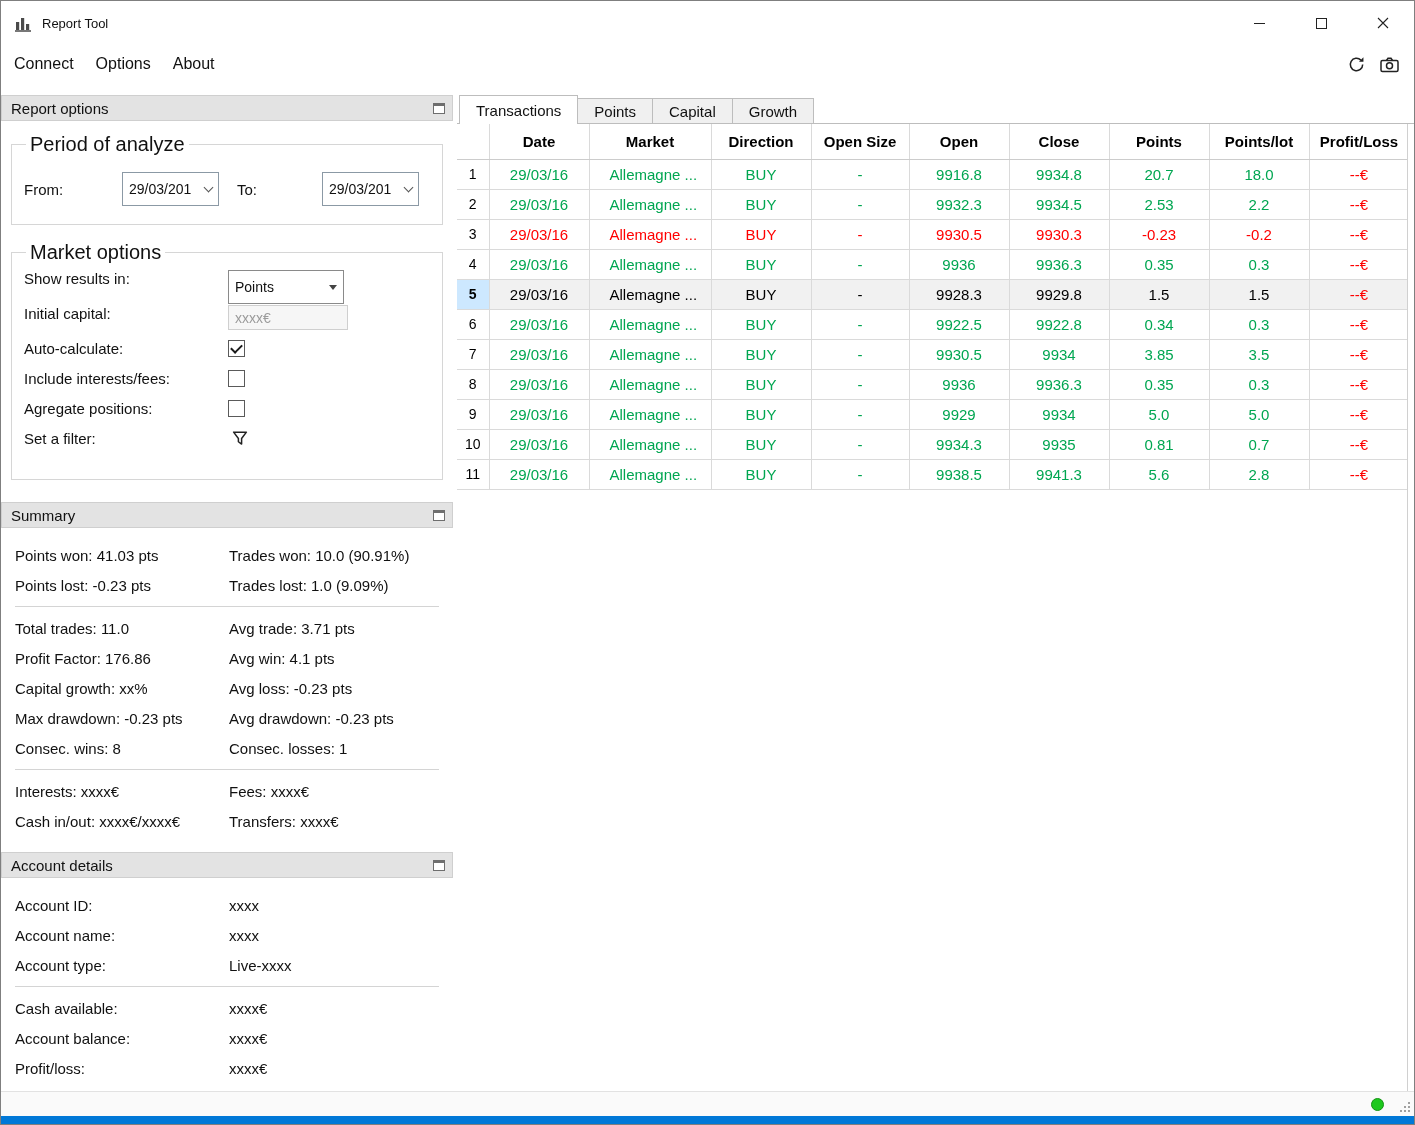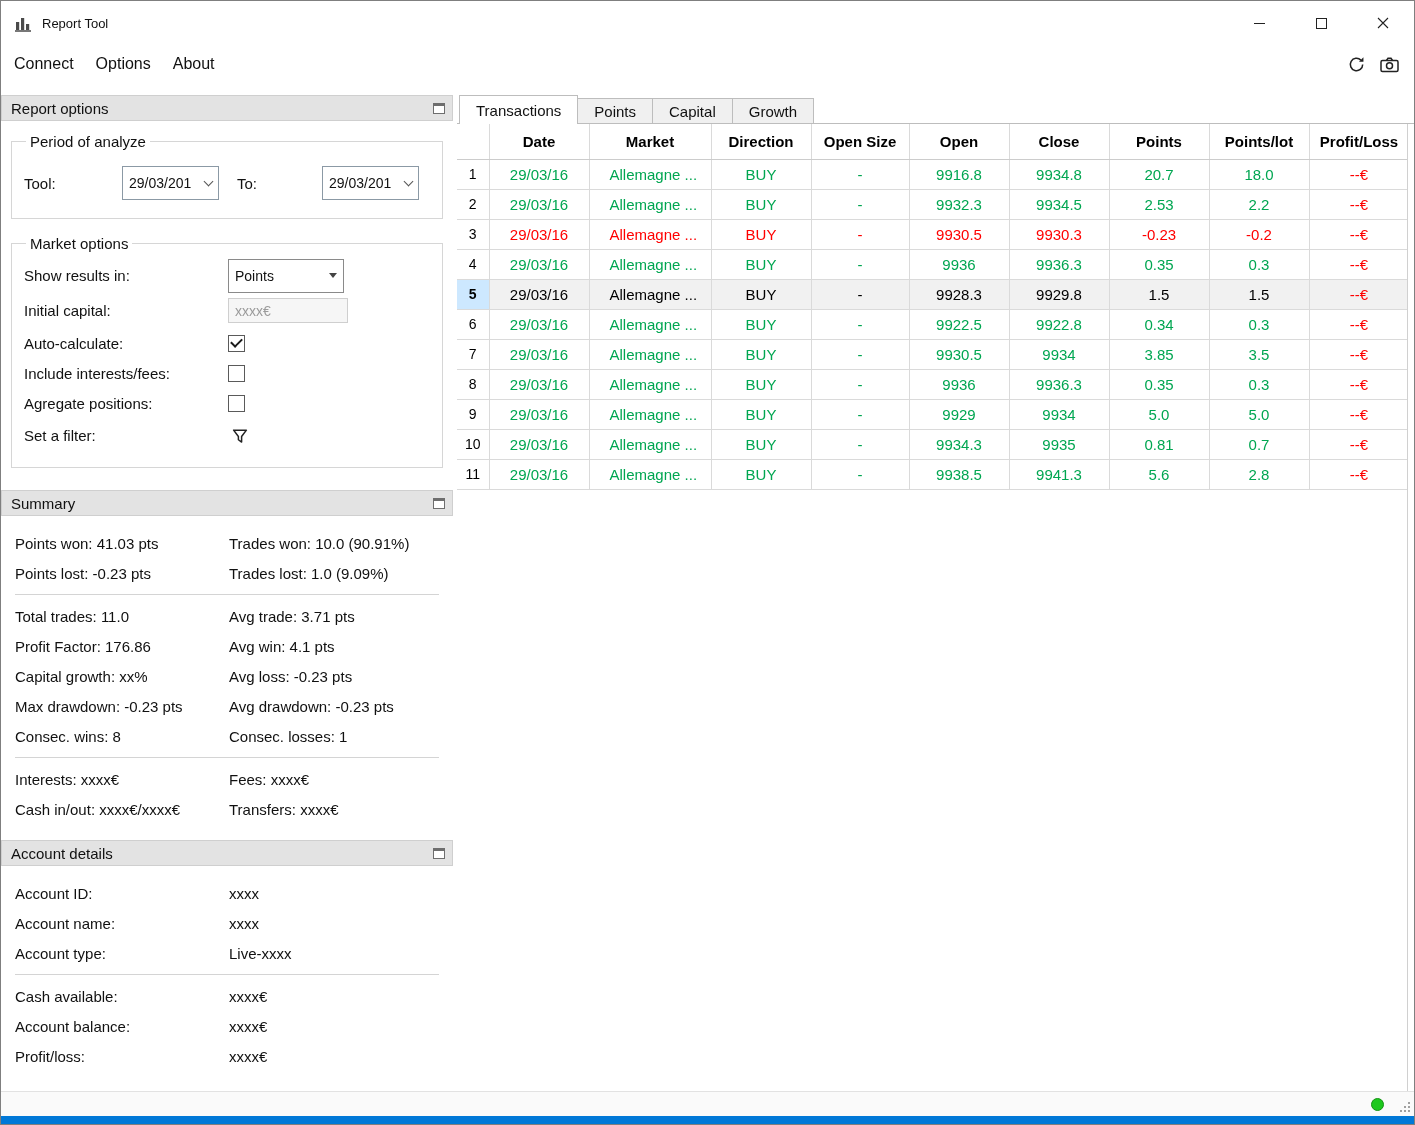--- a/index.html
+++ b/index.html
@@ -30,31 +30,31 @@
   .splitter { width:4px; flex:0 0 4px; }
   .right-panel { flex:1; display:flex; flex-direction:column; min-width:0; }
 
   .dock-header { height:26px; background:#e3e3e3; border:1px solid #cfcfcf; display:flex; align-items:center; padding:0 7px 0 9px; font-size:15px; }
   .float-icon { margin-left:auto; width:12px; height:11px; border:1px solid #6e6e6e; border-top:3px solid #6e6e6e; background:#fff; }
   .dock-body { background:#fff; }
   .dock-body.report { padding-bottom:22px; }
 
   
   .groupbox { border:1px solid #d6d6d6; margin:12px 10px 0; padding:8px 12px 10px; }
-  .groupbox legend { padding:0 4px; margin-left:2px; font-size:15px; color:#111; }
+  .groupbox legend { padding:0 4px; margin-left:2px; font-size:20px; color:#111; }
   .period-row { display:flex; align-items:center; padding:8px 0 8px; }
   .lbl-from { width:98px; }
   .lbl-to { width:85px; margin-left:18px; }
   .combo { height:26px; border:1px solid #8b99a5; background:#fff; display:flex; align-items:center; padding:16px 6px; font-size:14px; }
   .date-combo { width:97px; }
   .combo-text { overflow:hidden; white-space:nowrap; }
   .chev { width:7px; height:7px; border-right:1.5px solid #555; border-bottom:1.5px solid #555; transform:rotate(45deg); margin-left:auto; margin-top:-4px; flex:0 0 auto; }
 
   .so-box { margin-top:16px; padding:6px 12px 14px; }
-  .so-row { display:flex; align-items:center; min-height:30px; }
+  .so-row { display:flex; align-items:flex-start; min-height:30px; }
   .so-row.tall { min-height:35px; }
   .so-row .lbl { width:204px; }
   .points-combo { width:116px; border-color:#8a8a8a; }
   .tri { width:0; height:0; border-left:4px solid transparent; border-right:4px solid transparent; border-top:5px solid #444; margin-left:auto; }
   .input-disabled { width:120px; height:25px; border:1px solid #cfcfcf; background:#f6f6f6; color:#9b9b9b; display:flex; align-items:center; padding:0 6px; font-size:14px; }
   .checkbox { width:17px; height:17px; border:1px solid #5a5a5a; background:#fff; display:flex; align-items:center; justify-content:center; }
   .checkbox.checked::after { content:""; display:block; width:9px; height:5px; border-left:2px solid #1a1a1a; border-bottom:2px solid #1a1a1a; transform:rotate(-45deg); margin-top:-3px; }
   .filter-btn { display:flex; margin-left:4px; }
 
   
@@ -155,21 +155,21 @@
 
       <div class="dock">
         <div class="dock-header">
           <span>Report options</span>
           <span class="float-icon"></span>
         </div>
         <div class="dock-body report">
           <fieldset class="groupbox">
             <legend>Period of analyze</legend>
             <div class="period-row">
-              <span class="lbl-from">Tool:</span>
+              <span class="lbl-from">From:</span>
               <div class="combo date-combo">
                 <span class="combo-text">29/03/201</span>
                 <span class="chev"></span>
               </div>
               <span class="lbl-to">To:</span>
               <div class="combo date-combo">
                 <span class="combo-text">29/03/201</span>
                 <span class="chev"></span>
               </div>
             </div>

